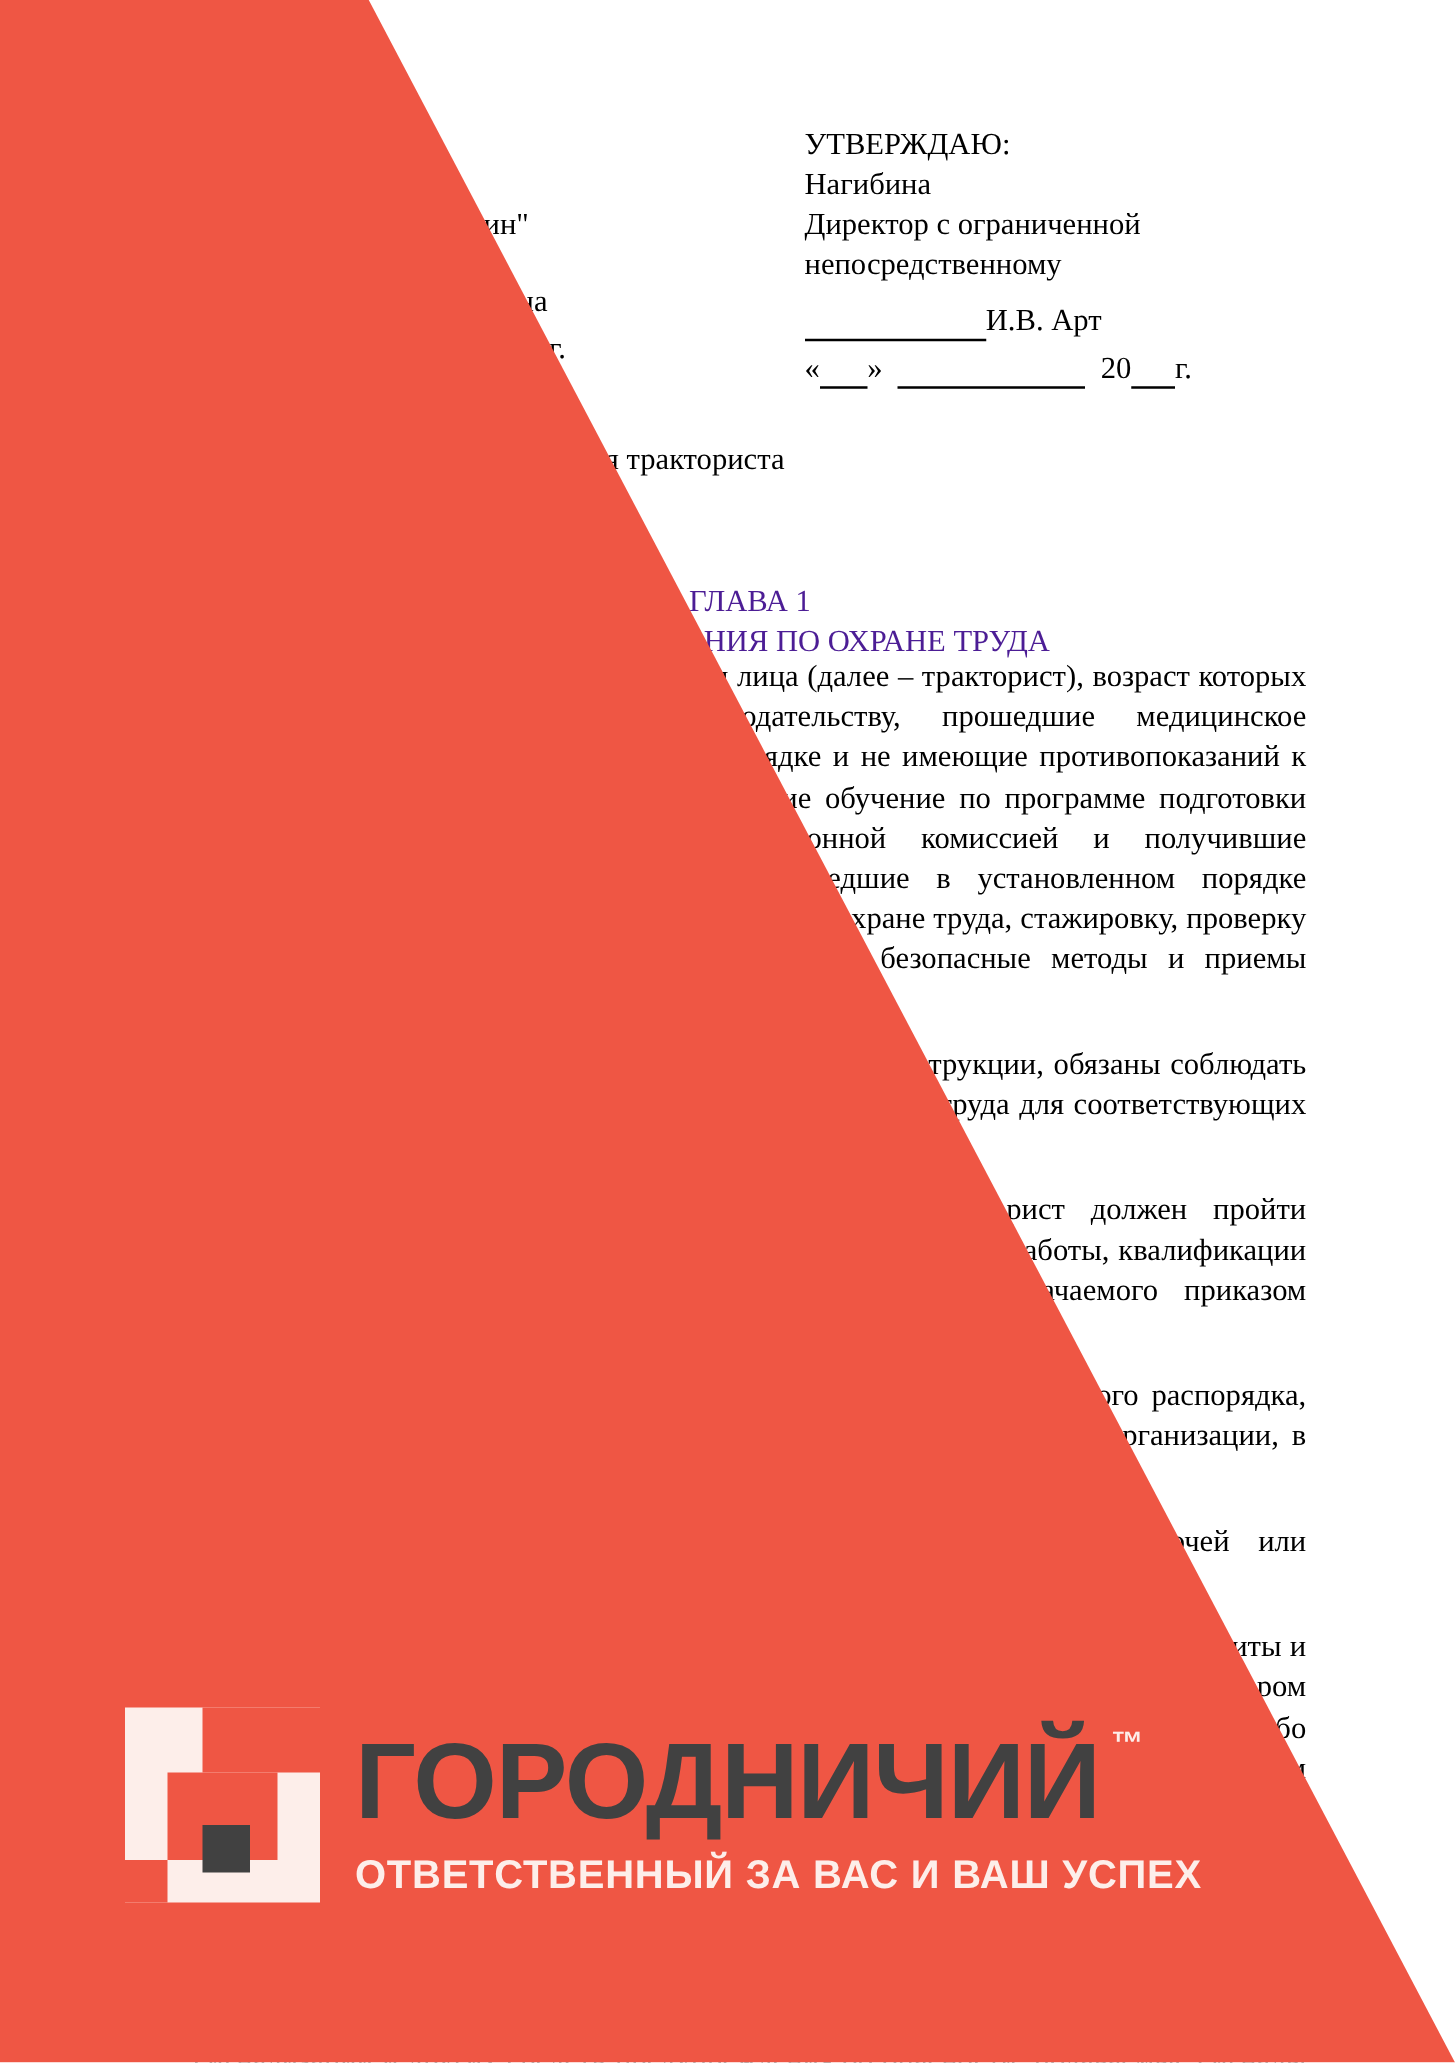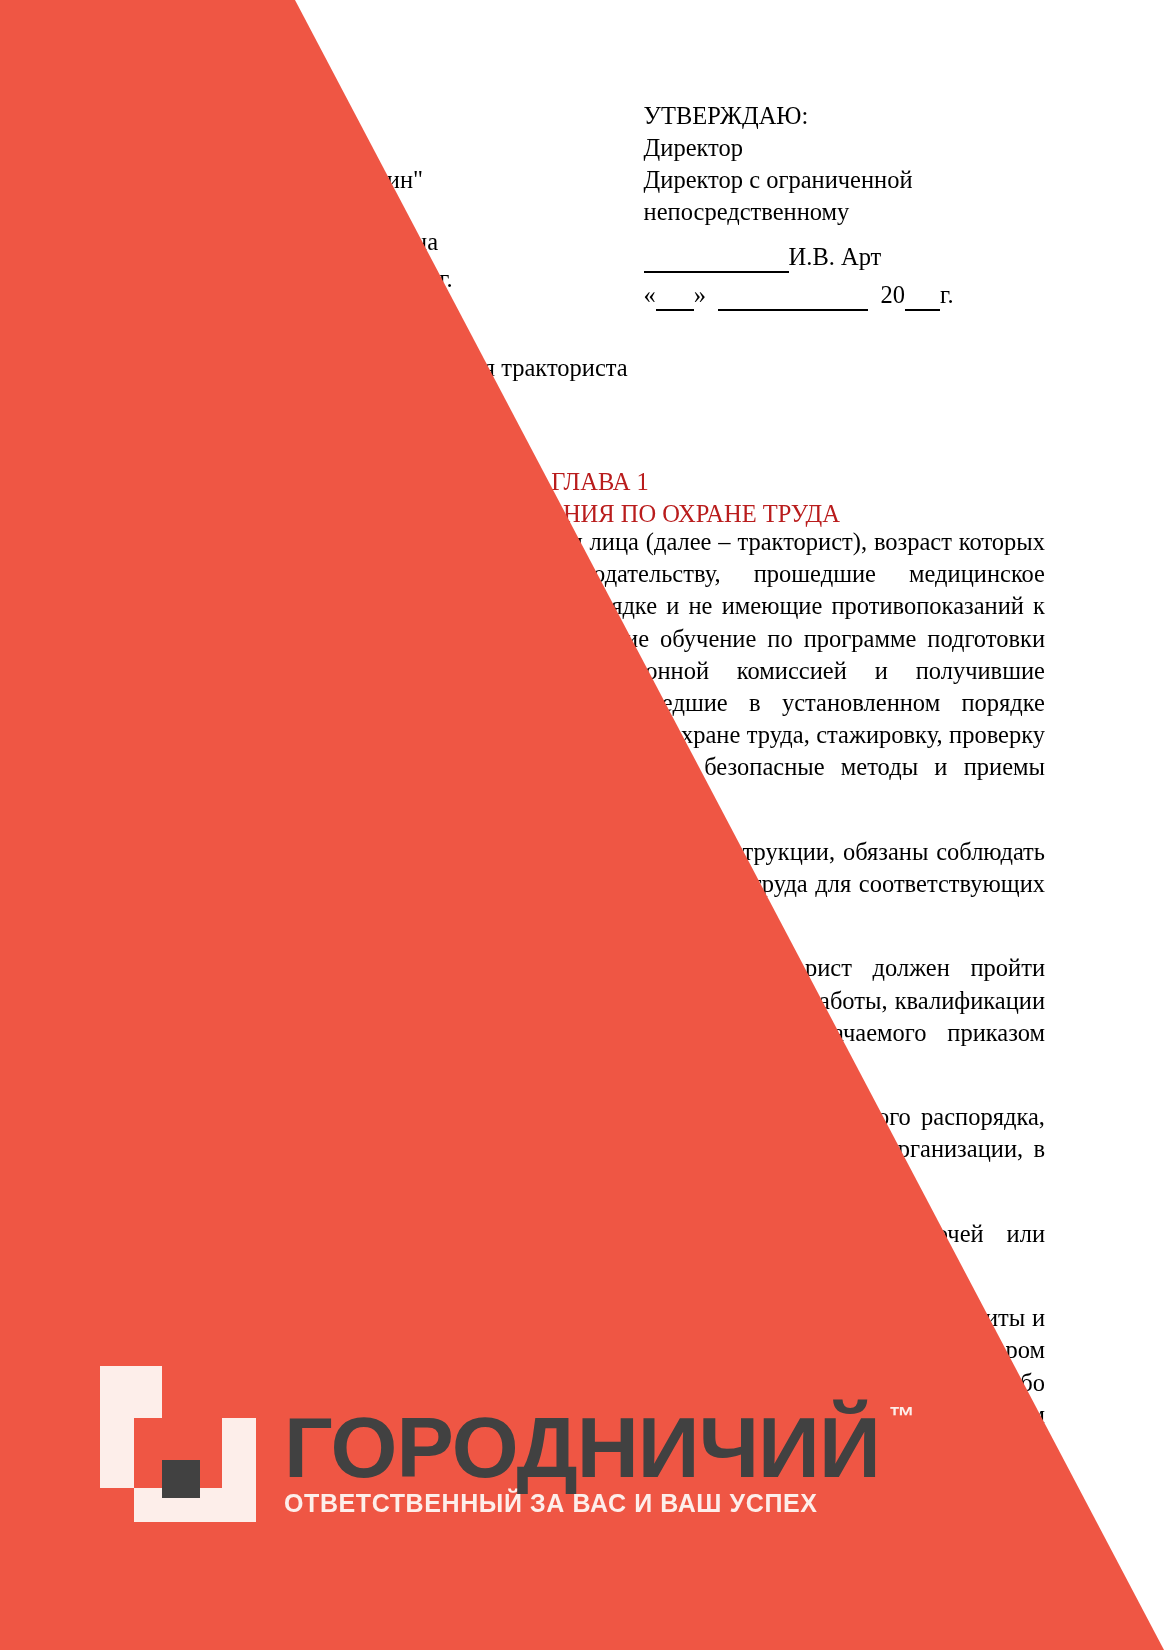--- a/index.html
+++ b/index.html
@@ -80,21 +80,21 @@
 
   
   .chapter {
     position: absolute;
     top: 466px;
     left: 155px;
     width: 890px;
     text-align: center;
     font-size: 24.5px;
     line-height: 1.30;
-    color: #b91c1c;
+    color: #4c1d95;
   }
 
   
   .body-text {
     position: absolute;
     top: 526px;
     left: 155px;
     width: 890px;
     font-size: 24.5px;
     line-height: 1.315;
@@ -189,23 +189,24 @@
     right: -34px;
     font-family: "Liberation Sans", sans-serif;
     font-weight: bold;
     font-size: 26px;
     color: #fdeeea;
     line-height: 1;
   }
   #logo-tagline {
     font-family: "Liberation Sans", sans-serif;
     font-weight: bold;
-    font-size: 25px;
+    font-size: 32px;
     letter-spacing: 0.6px;
     color: #fdeeea;
+    margin-top: 14px;
     white-space: nowrap;
   }
 </style>
 </head>
 <body>
 
 <div id="page">
 
   <div id="doc">
 
@@ -214,21 +215,21 @@
       <div class="approval-col left">
         <div class="ln">СОГЛАСОВАНО:</div>
         <div class="ln">Председатель ППО</div>
         <div class="ln">ООО "ИнтернетМагазин"</div>
         <div class="sign-line"><span class="rule w1"></span><span>О.И. Нагибина</span></div>
         <div class="date-line"><span class="rule w5"></span><span>»</span>  <span class="rule w2"></span>  <span>20</span><span class="rule w3"></span><span>г.</span></div>
       </div>
 
       <div class="approval-col right">
         <div class="ln">УТВЕРЖДАЮ:</div>
-        <div class="ln">Директор</div>
+        <div class="ln">Нагибина</div>
         <div class="ln">Директор с ограниченной</div>
         <div class="ln">непосредственному</div>
         <div class="sign-line"><span class="rule w4"></span><span>И.В. Арт</span></div>
         <div class="date-line"><span>«</span><span class="rule w5"></span><span>»</span>  <span class="rule w2"></span>  <span>20</span><span class="rule w3"></span><span>г.</span></div>
       </div>
 
     </div>
 
     <div class="doc-title">Инструкция по охране труда для тракториста</div>
 

